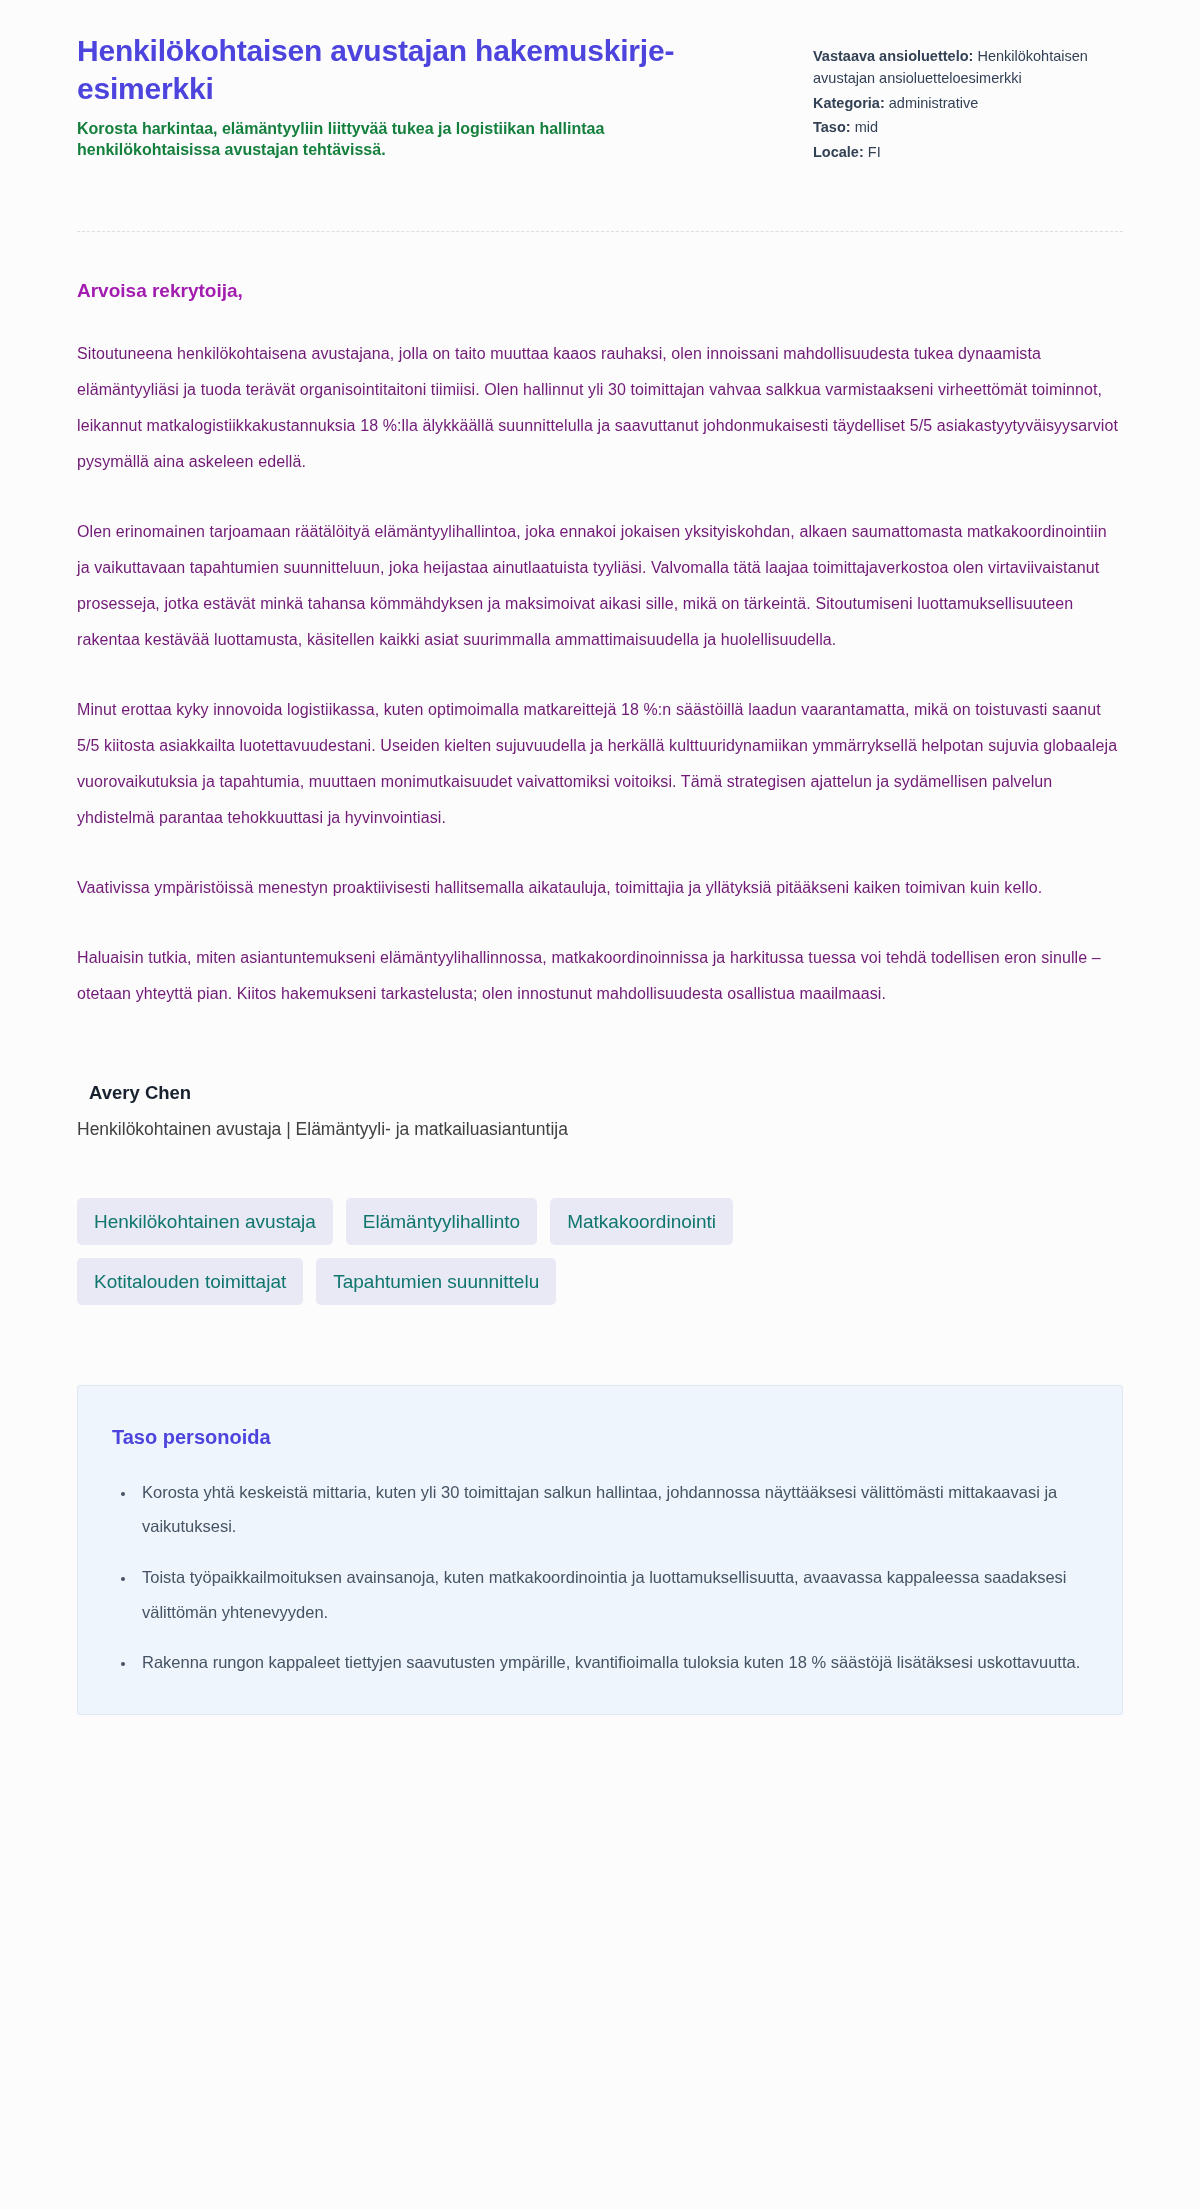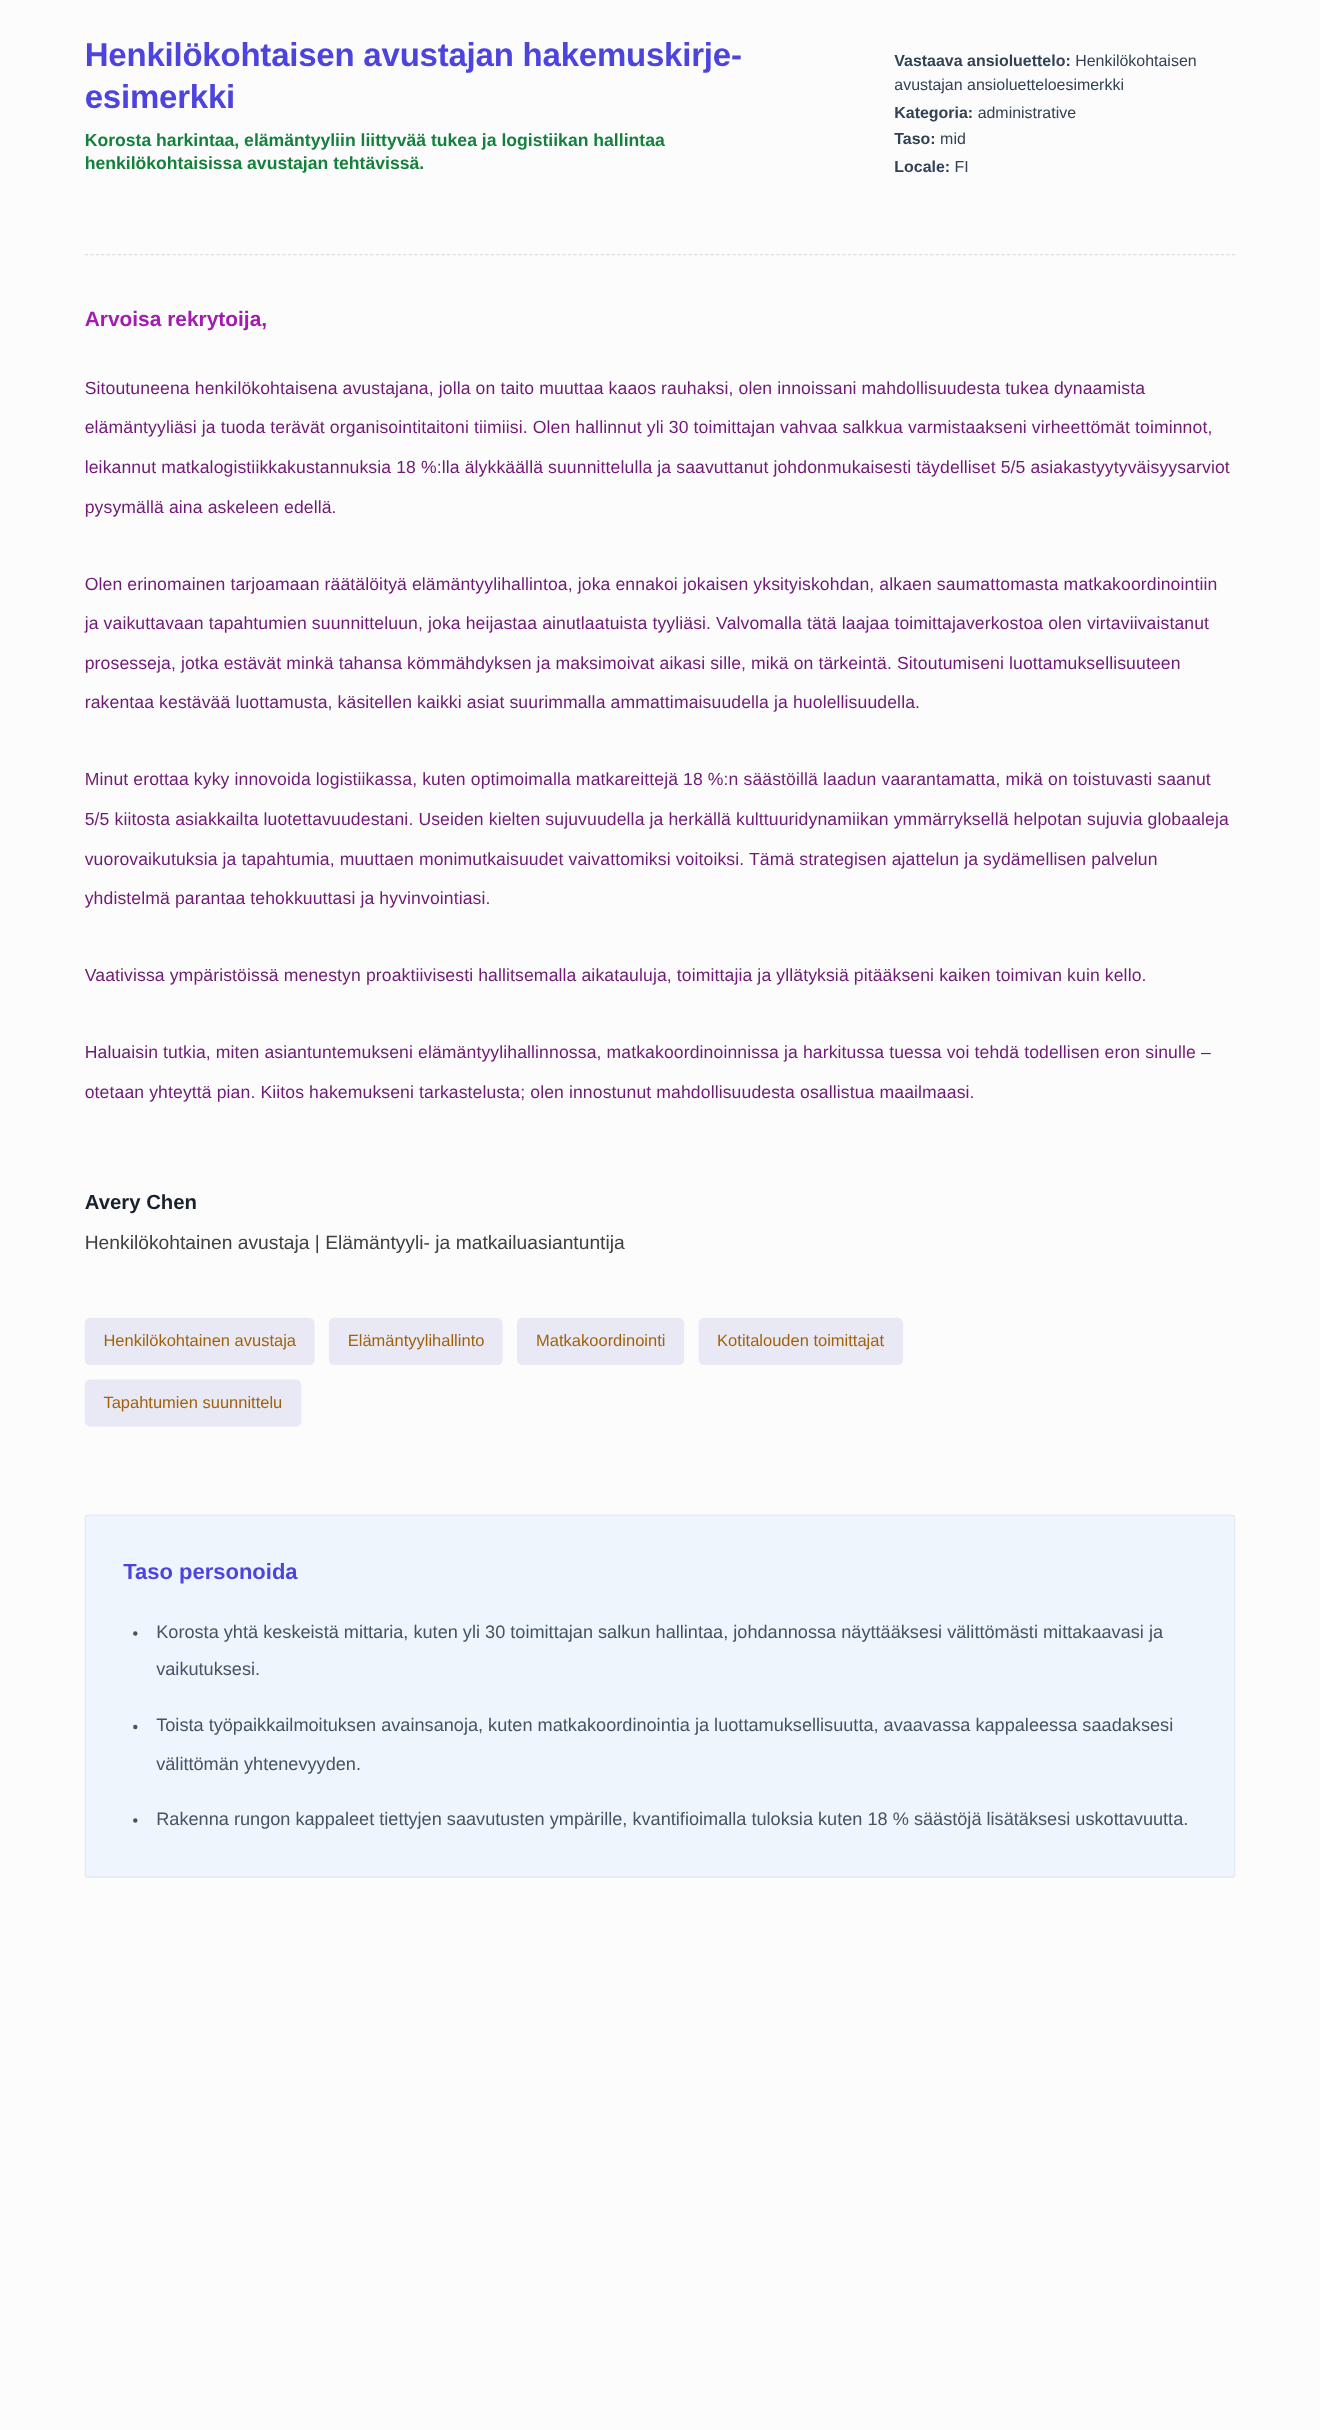--- a/index.html
+++ b/index.html
@@ -65,21 +65,21 @@
     margin: 34px 0 0;
     font-size: 16px;
     line-height: 2.25;
     letter-spacing: 0.1px;
     color: #701a75;
   }
 
   
   .signature { margin-top: 70px; }
   .sig-name {
-    margin: 0;
+    margin: 12px;
     font-size: 18.5px;
     font-weight: 700;
     color: #18222f;
   }
   .sig-title {
     margin: 15px 0 0;
     font-size: 17.5px;
     color: #404040;
   }
 
@@ -87,22 +87,22 @@
   .tags {
     margin-top: 58px;
     display: flex;
     flex-wrap: wrap;
     gap: 13px;
     max-width: 820px;
   }
   .tag {
     display: inline-block;
     background: #e9e9f6;
-    color: #a16207;
-    font-size: 15px;
+    color: #0f766e;
+    font-size: 19px;
     line-height: 1;
     padding: 14px 17px;
     border-radius: 5px;
     white-space: nowrap;
   }
 
   
   .personalize {
     margin-top: 80px;
     background: #eef5fc;

